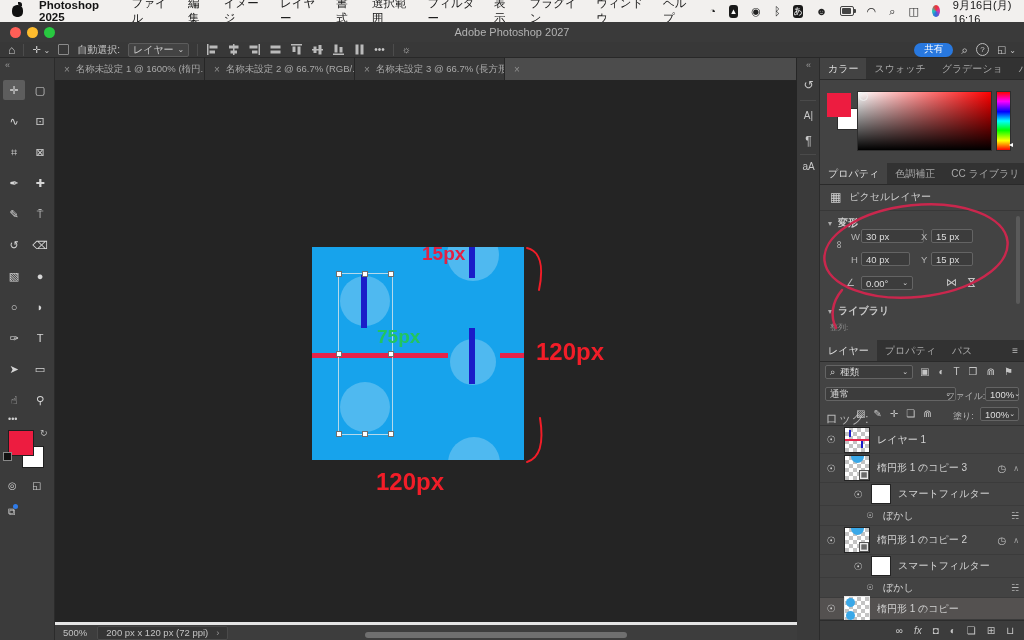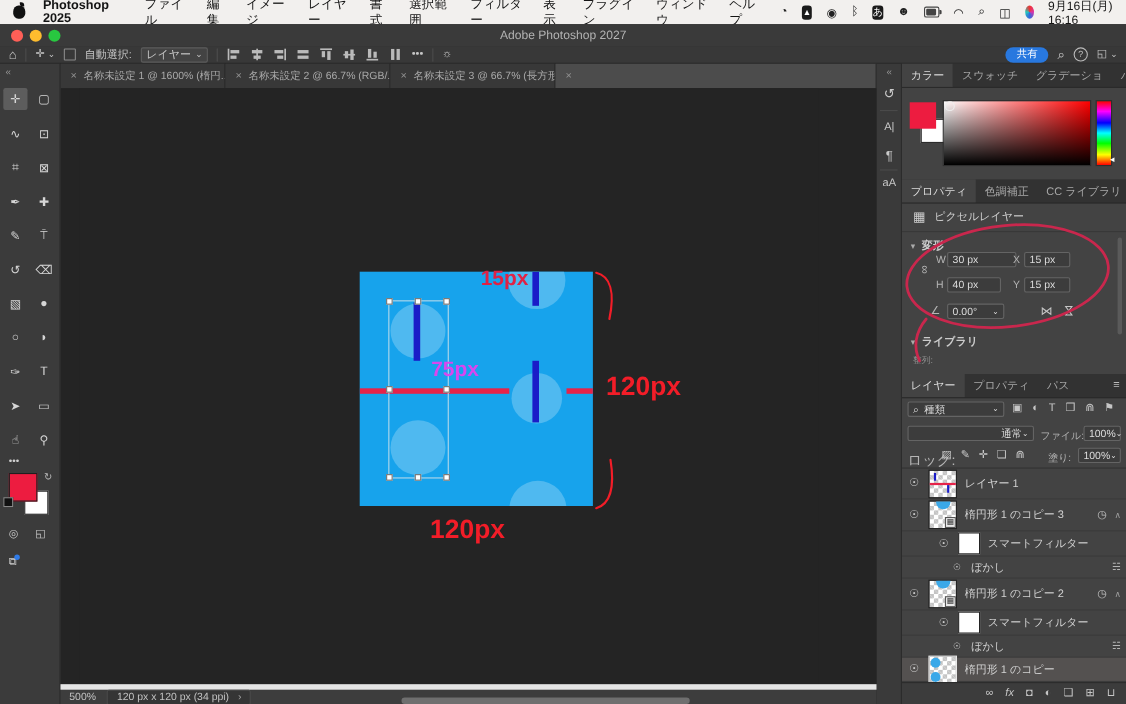--- a/index.html
+++ b/index.html
@@ -40,28 +40,28 @@
         border-right:1px solid #262626;white-space:nowrap;overflow:hidden;box-sizing:border-box}
   .dtab .x{color:#8f8f8f;font-size:10px}
   .dtab.active{background:#4c4c4c;color:#e2e2e2}
   
   .toolpanel{left:0;top:58px;width:55px;height:582px;background:#3b3b3b;border-right:1px solid #2b2b2b;box-sizing:border-box}
   .tool{position:absolute;width:22px;height:20px;display:flex;align-items:center;justify-content:center;
         font-size:11px;color:#d6d6d6}
   .tool.active{background:#5d5d5d;border-radius:2px}
   .fgswatch{position:absolute;border:1px solid #1f1f1f}
   
-  .canvas{left:72px;top:80px;width:672px;height:542px;background:#242424;overflow:hidden}
+  .canvas{left:57px;top:80px;width:672px;height:542px;background:#242424;overflow:hidden}
   .artwork{position:absolute;left:255px;top:167px;width:212px;height:213px;overflow:hidden}
   .circ{position:absolute;border-radius:50%}
   .redtxt{position:absolute;font-weight:bold;letter-spacing:0}
   .selbox{position:absolute;left:26px;top:26px;width:53px;height:160px;border:1px solid rgba(235,235,235,.75)}
   .hnd{position:absolute;width:6px;height:6px;background:#fff;border:1px solid #6f6f6f;box-sizing:border-box}
   
-  .statusstrip{left:55px;top:622px;width:742px;height:18px;background:#3d3d3d;border-top:5px solid #e5e5e5;
+  .statusstrip{left:55px;top:622px;width:742px;height:18px;background:#3d3d3d;border-top:3px solid #e5e5e5;
                display:flex;align-items:center;font-size:9.5px;color:#c3c3c3;padding:0 8px;box-sizing:border-box;gap:10px}
   .docinfo{background:#353535;border:1px solid #4a4a4a;border-radius:2px;padding:0 8px;height:12px;display:flex;align-items:center;gap:8px}
   .hscroll{position:absolute;left:310px;top:7px;width:262px;height:6px;border-radius:3px;background:#6f6f6f}
   
   .dockstrip{left:797px;top:58px;width:23px;height:582px;background:#3a3a3a;border-right:1px solid #2b2b2b;box-sizing:border-box}
   .dock-ic{position:absolute;left:0;width:23px;text-align:center;font-size:10px;color:#c9c9c9}
   .dock-div{position:absolute;left:3px;width:16px;height:1px;background:#4a4a4a}
   
   .rightpanels{left:820px;top:58px;width:204px;height:582px;background:#434343}
   .ptabs{position:absolute;left:0;width:204px;height:22px;background:#323232;display:flex;font-size:10px;color:#a8a8a8;
@@ -272,33 +272,33 @@
       <span class="hnd" style="left:23px;top:-3px"></span>
       <span class="hnd" style="left:49px;top:-3px"></span>
       <span class="hnd" style="left:-3px;top:77px"></span>
       <span class="hnd" style="left:49px;top:77px"></span>
       <span class="hnd" style="left:-3px;top:157px"></span>
       <span class="hnd" style="left:23px;top:157px"></span>
       <span class="hnd" style="left:49px;top:157px"></span>
     </div>
   </div>
   <span class="redtxt" style="left:365px;top:163px;font-size:19px;color:#e02245">15px</span>
-  <span class="redtxt" style="left:320px;top:246px;font-size:19px;color:#d946ef">75px</span>
+  <span class="redtxt" style="left:320px;top:246px;font-size:19px;color:#22c55e">75px</span>
   <span class="redtxt" style="left:479px;top:258px;font-size:24px;color:#f21d28">120px</span>
   <span class="redtxt" style="left:319px;top:388px;font-size:24px;color:#f21d28">120px</span>
   <svg class="abs" style="left:465px;top:160px" width="40" height="240">
     <path d="M5,8 C18,11 22,26 17,50" stroke="#f21d28" stroke-width="2" fill="none" stroke-linecap="round"></path>
     <path d="M5,222 C18,218 22,203 18,178" stroke="#f21d28" stroke-width="2" fill="none" stroke-linecap="round"></path>
   </svg>
 </div>
 
 <div class="abs statusstrip">
   <span>500%</span>
   <span class="docinfo">
-    <span>120 px x 120 px (34 ppi)</span>
+    <span>200 px x 120 px (72 ppi)</span>
     <span style="color:#9a9a9a">›</span>
   </span>
   <span class="hscroll"></span>
 </div>
 
 <div class="abs dockstrip">
   <span class="dock-ic" style="top:2px;font-size:9px;color:#9a9a9a">«</span>
   <span class="dock-ic" style="top:20px;font-size:12px">↺</span>
   <span class="dock-div" style="top:42px"></span>
   <span class="dock-ic" style="top:52px">A|</span>
@@ -388,21 +388,21 @@
     <span style="margin-left:auto;font-size:7px">⌄</span>
   </div>
   <div class="abs flex" style="left:100px;top:308px;gap:9px;font-size:10px;color:#c6c6c6">
     <span>▣</span>
     <span>◐</span>
     <span>T</span>
     <span>❒</span>
     <span>⋒</span>
     <span>⚑</span>
   </div>
-  <div class="fld abs" style="left:5px;top:329px;width:115px;justify-content:flex-end">
+  <div class="fld abs" style="left:5px;top:329px;width:131px;justify-content:space-between">
     <span>通常</span>
       <span style="font-size:7px">⌄</span>
   </div>
   <span class="abs" style="left:126px;top:332px;font-size:9px;color:#b5b5b5">ファイル:</span>
   <div class="fld abs" style="left:165px;top:329px;width:34px;justify-content:space-between">
     <span>100%</span>
       <span style="font-size:7px">⌄</span>
   </div>
   <span class="abs" style="left:5px;top:352px;font-size:13px;color:#b5b5b5">ロック:</span>
   <div class="abs flex" style="left:36px;top:350px;gap:8px;font-size:10px;color:#c6c6c6">

